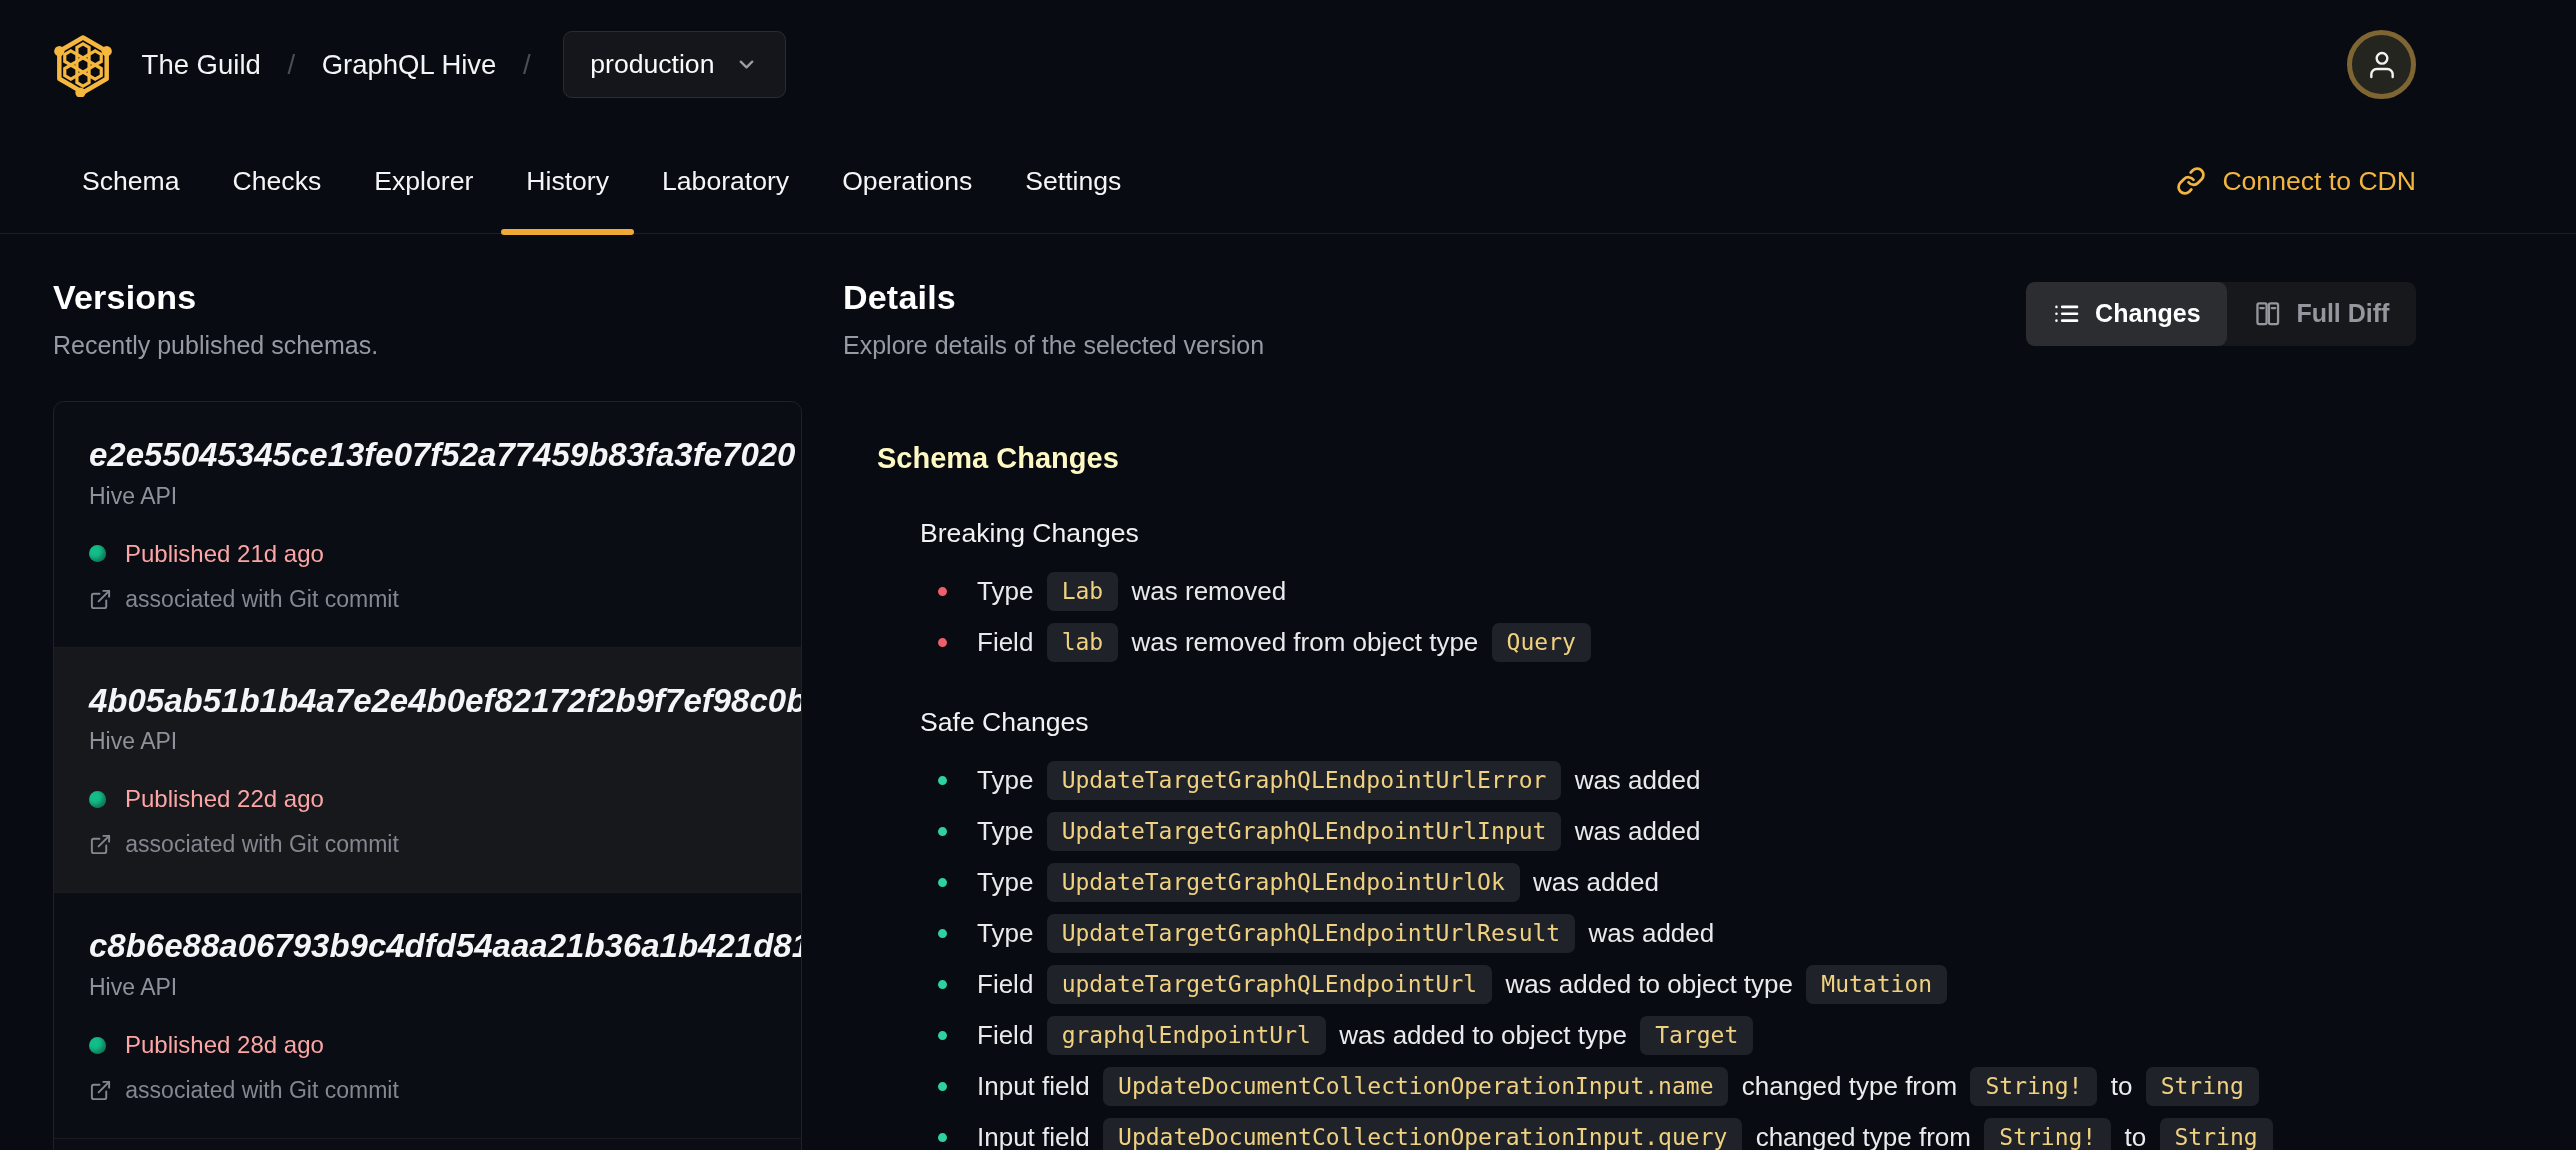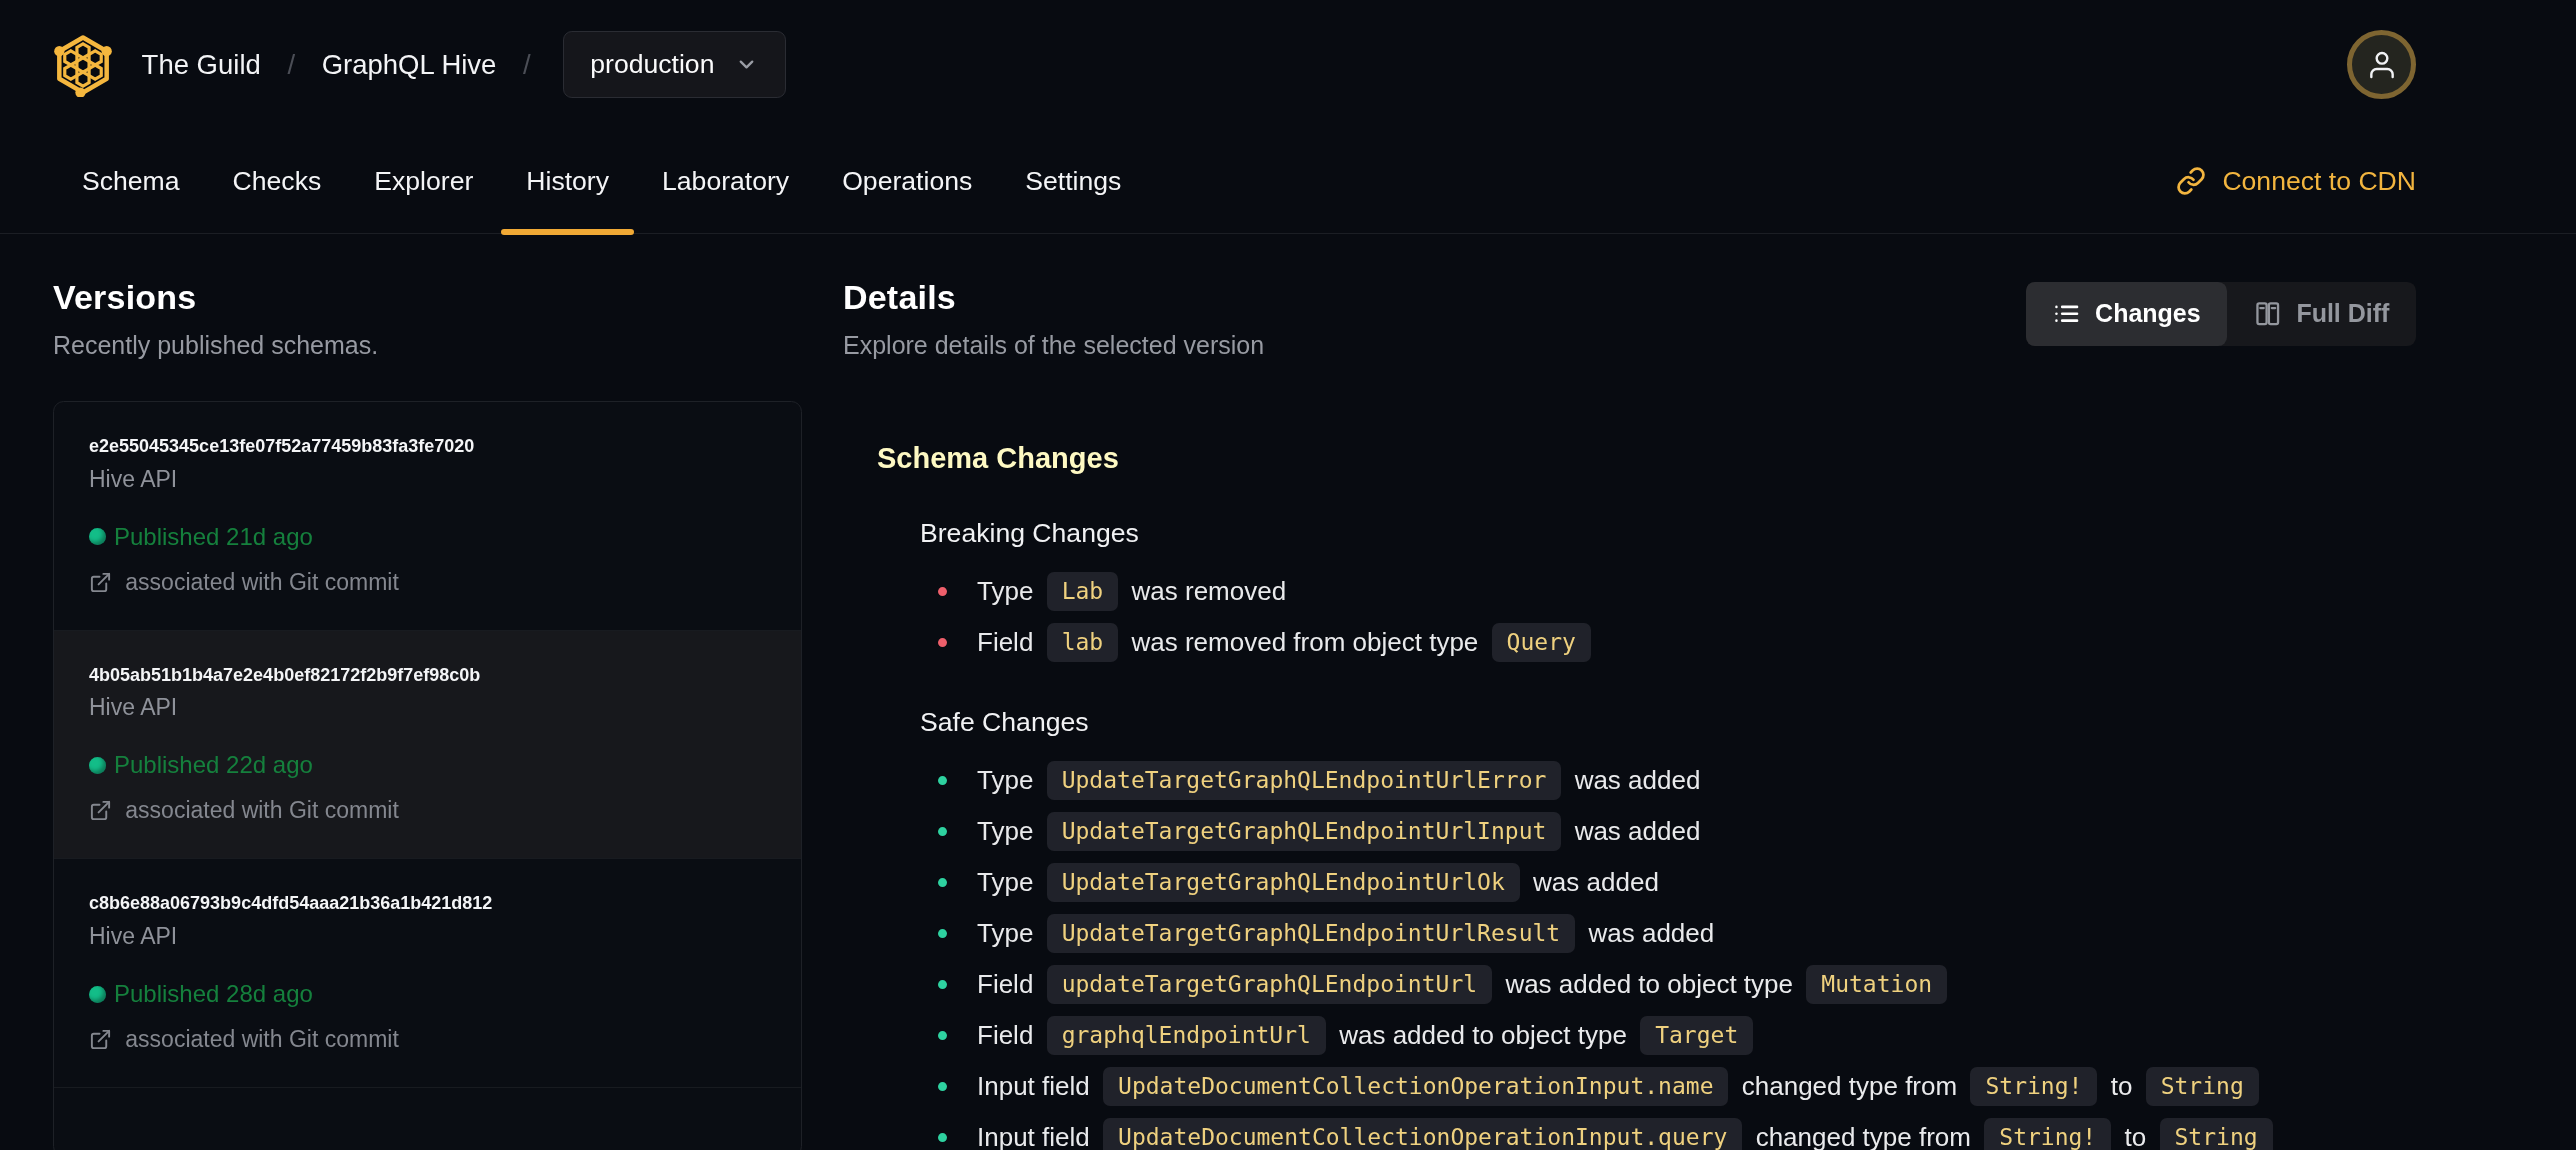--- a/index.html
+++ b/index.html
@@ -30,23 +30,23 @@
   
   .main { display: flex; gap: 41px; padding: 44px 160px 0 53px; align-items: flex-start; }
   h2.section-title { font-size: 34px; font-weight: 700; color: #ffffff; letter-spacing: 0.2px; }
   .section-sub { font-size: 25px; color: #979aa2; margin-top: 14px; }
 
   .versions-col { width: 749px; flex: none; }
   .versions-card { margin-top: 41px; border: 1.8px solid #1e2127; border-radius: 10.6px; overflow: hidden; background: #0a0d13; }
   .version-item { padding: 34px 35px; cursor: pointer; }
   .version-item + .version-item { border-top: 1.8px solid #181b20; }
   .version-item.selected { background: #17181c; }
-  .v-hash { font-size: 18px; font-weight: 600; color: #f4f5f7; }
+  .v-hash { font-size: 33px; font-weight: 600; color: #f4f5f7; font-style: italic; }
   .v-service { font-size: 23px; color: #8f929a; margin-top: 8.9px; }
-  .v-status { display: flex; align-items: center; gap: 8px; margin-top: 30px; font-size: 24px; color: #15803d; }
+  .v-status { display: flex; align-items: center; gap: 19px; margin-top: 30px; font-size: 24px; color: #fca5a5; }
   .status-dot { width: 17px; height: 17px; border-radius: 50%; background: #13bd88; box-shadow: inset -2.7px -2.7px 4.4px rgba(0,0,0,.35); flex: none; }
   .v-git { display: flex; align-items: center; gap: 13.3px; margin-top: 17.7px; font-size: 23px; color: #84878f; cursor: pointer; }
   .v-git svg { width: 23px; height: 23px; stroke: #84878f; flex: none; }
 
   .details-col { flex: 1; min-width: 0; }
   .details-head { display: flex; justify-content: space-between; align-items: flex-start; }
   .toggle-group { display: flex; background: #17181c; border-radius: 8.9px; margin-top: 3.5px; align-items: center; }
   .toggle-btn { display: flex; align-items: center; gap: 15px; height: 64px; padding: 0 26.6px;
     font-size: 25px; font-weight: 600; color: #94979e; cursor: pointer; border-radius: 8.9px; white-space: nowrap; }
   .toggle-btn svg { width: 27.5px; height: 27.5px; stroke: currentColor; }

